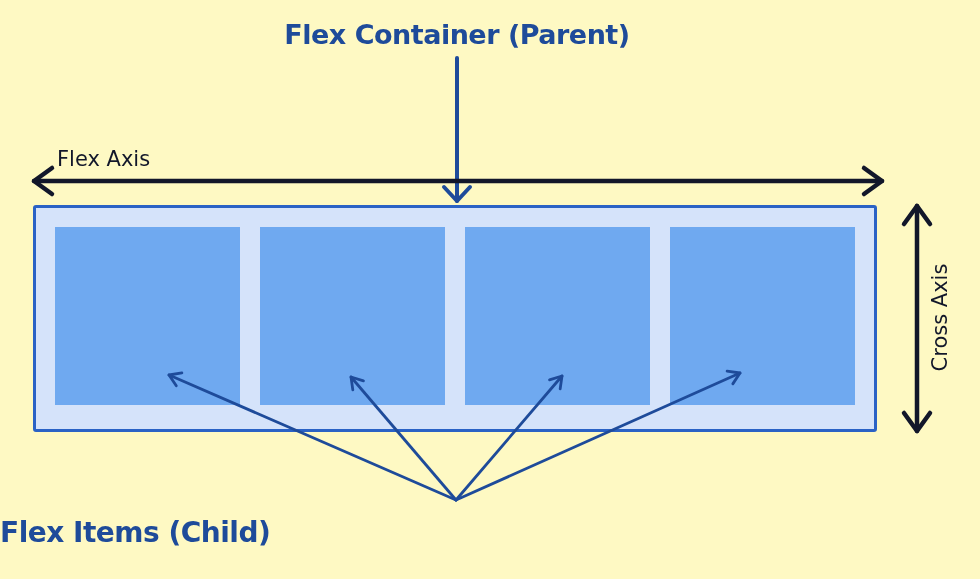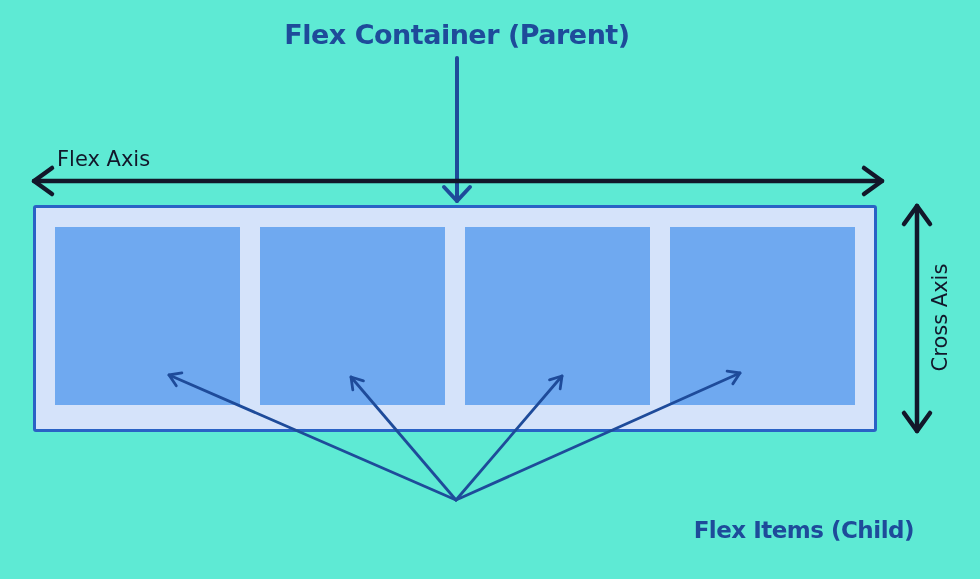--- a/index.html
+++ b/index.html
@@ -5,21 +5,21 @@
   html, body {
     margin: 0;
     padding: 0;
     background: #ffffff;
     font-family: "DejaVu Sans", "Liberation Sans", sans-serif;
   }
   #canvas {
     position: relative;
     width: 980px;
     height: 579px;
-    background: #5eead4;
+    background: #fef9c3;
     overflow: hidden;
   }
   .heading {
     position: absolute;
     color: var(--heading, #1e4b9a);
     font-weight: 700;
     letter-spacing: -0.5px;
     white-space: nowrap;
     line-height: 1.1;
   }
@@ -27,22 +27,22 @@
     left: 0;
     width: 914px;
     top: 20px;
     text-align: center;
     font-size: 27px;
   }
   #items-label {
     left: 0;
     width: 914px;
     top: 518px;
-    text-align: right;
-    font-size: 23px;
+    text-align: left;
+    font-size: 28px;
   }
   .axis-label {
     position: absolute;
     color: var(--ink, #12172a);
     font-size: 21px;
     white-space: nowrap;
     line-height: 1.1;
   }
   #main-axis-label {
     left: 57px;

